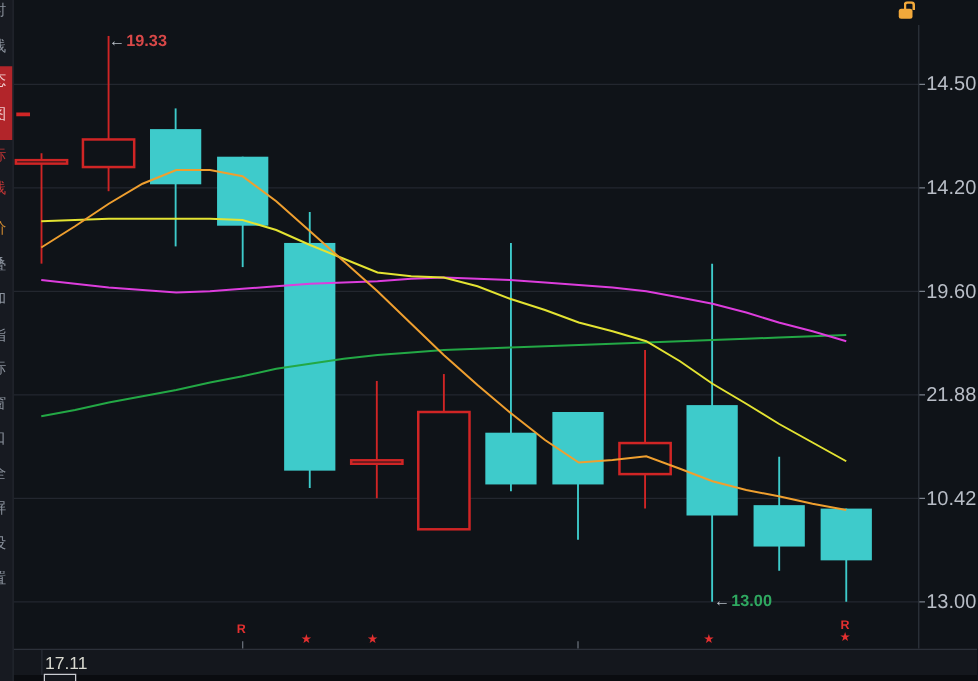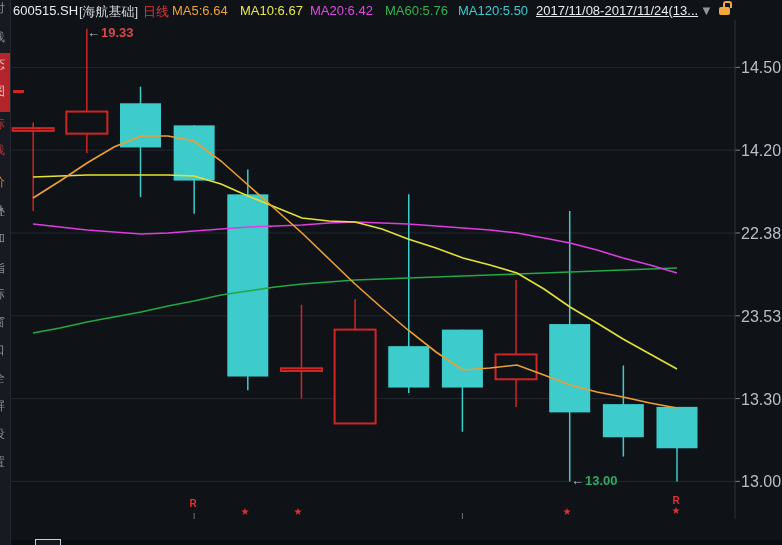--- a/index.html
+++ b/index.html
@@ -61,32 +61,20 @@
       <span class="frag gray" style="top: 262px;">指</span>
       <span class="frag gray" style="top: 288px;">标</span>
       <span class="frag gray" style="top: 316px;">窗</span>
       <span class="frag gray" style="top: 344px;">口</span>
       <span class="frag gray" style="top: 372px;">全</span>
       <span class="frag gray" style="top: 400px;">屏</span>
       <span class="frag gray" style="top: 428px;">设</span>
       <span class="frag gray" style="top: 456px;">置</span>
     </div>
 
-  <div class="header">
-    <span class="h-symbol">600515.SH</span>
-    <span class="h-name">[海航基础]</span>
-    <span class="h-period">日线</span>
-    <span class="h-date">2017/11/08-2017/11/24(13...</span>
-    <span class="h-tri">▼</span>
-  <span style="left: 161px; color: rgb(240, 162, 50);">MA5:6.64</span>
-      <span style="left: 229px; color: rgb(232, 232, 74);">MA10:6.67</span>
-      <span style="left: 299px; color: rgb(224, 74, 224);">MA20:6.42</span>
-      <span style="left: 374px; color: rgb(52, 178, 84);">MA60:5.76</span>
-      <span style="left: 447px; color: rgb(58, 204, 206);">MA120:5.50</span>
-    </div>
   <div class="lock"></div>
 
   <svg class="chart" id="chart-svg" viewBox="0 0 782 545" xmlns="http://www.w3.org/2000/svg">
       <line x1="11" y1="67.40000000000009" x2="735" y2="67.40000000000009" stroke="#23272f" stroke-width="1"></line>
       <line x1="735" y1="67.40000000000009" x2="740" y2="67.40000000000009" stroke="#7a818b" stroke-width="1"></line>
       <line x1="11" y1="150.2000000000003" x2="735" y2="150.2000000000003" stroke="#23272f" stroke-width="1"></line>
       <line x1="735" y1="150.2000000000003" x2="740" y2="150.2000000000003" stroke="#7a818b" stroke-width="1"></line>
       <line x1="11" y1="233" x2="735" y2="233" stroke="#23272f" stroke-width="1"></line>
       <line x1="735" y1="233" x2="740" y2="233" stroke="#7a818b" stroke-width="1"></line>
       <line x1="11" y1="315.8000000000002" x2="735" y2="315.8000000000002" stroke="#23272f" stroke-width="1"></line>
@@ -127,30 +115,34 @@
       <rect x="13" y="90" width="11" height="3" fill="#d02525"></rect>
       <polyline points="33,333 60,328 87,322 114,317 141,312 168,306 194,301 221,295 248,291 275,287 302,284 329,282 355,280 382,279 408,278 436,277 463,276 490,275 517,274 544,273 570,272 597,271 623,270 650,269 677,268" fill="none" stroke="#23a845" stroke-width="1.6"></polyline>
       <polyline points="33,224 60,227 87,230 114,232 141,234 168,233 194,231 221,229 248,227 275,226 302,225 329,223 355,222 382,223 408,224 436,226 463,228 490,230 517,233 544,238 570,243 597,250 623,258 650,265 677,273" fill="none" stroke="#dd3ddd" stroke-width="1.6"></polyline>
       <polyline points="33,177 60,176 87,175 114,175 141,175 168,175 194,176 221,184 248,196 275,207 302,218 329,221 355,222 382,229 408,239 436,248 463,258 490,265 517,273 544,289 570,307 597,323 623,339 650,354 677,369" fill="none" stroke="#e3e332" stroke-width="1.6"></polyline>
       <polyline points="33,198 60,181 87,163 114,147 141,136 168,136 194,141 221,161 248,185 275,209 302,233 329,259 355,284 382,308 408,330 436,352 463,370 490,368 517,365 544,375 570,385 597,392 623,397 650,403 677,408" fill="none" stroke="#ef9f2f" stroke-width="1.6"></polyline>
     </svg>
 
   <div id="overlay">
       <div class="ylabel" style="top: 59.4px;">14.50</div>
       <div class="ylabel" style="top: 142.2px; text-align: right;">14.20</div>
-      <div class="ylabel" style="top: 225px;">22.38</div>
-      <div class="ylabel" style="top: 307.8px;">23.53</div>
-      <div class="ylabel" style="top: 390.6px;">13.30</div>
+      <div class="ylabel" style="top: 225px;">19.60</div>
+      <div class="ylabel" style="top: 307.8px;">21.88</div>
+      <div class="ylabel" style="top: 390.6px;">10.42</div>
       <div class="ylabel" style="top: 473.4px;">13.00</div>
       <div class="annot" style="left: 87px; top: 25px;"><span class="arrow">←</span><span style="color: rgb(216, 72, 72);">19.33</span></div>
       <div class="annot" style="left: 571px; top: 473px;"><span class="arrow">←</span><span style="color: rgb(47, 168, 96);">13.00</span></div>
       <div class="marker r" style="left: 193px; top: 499px;">R</div>
       <div class="marker star" style="left: 245px; top: 507px;">★</div>
       <div class="marker star" style="left: 298px; top: 507px;">★</div>
       <div class="marker star" style="left: 567px; top: 507px;">★</div>
       <div class="marker r" style="left: 676px; top: 496px;">R</div>
       <div class="marker star" style="left: 676px; top: 506px;">★</div>
     </div>
 
+  <div class="bottombar">
+    <div class="cell0"></div>
+    <span class="val">17.11</span>
+  </div>
   <div class="bottom-strip"></div>
   <div class="mini-box"></div>
 
 </div>
 
 </body></html>

